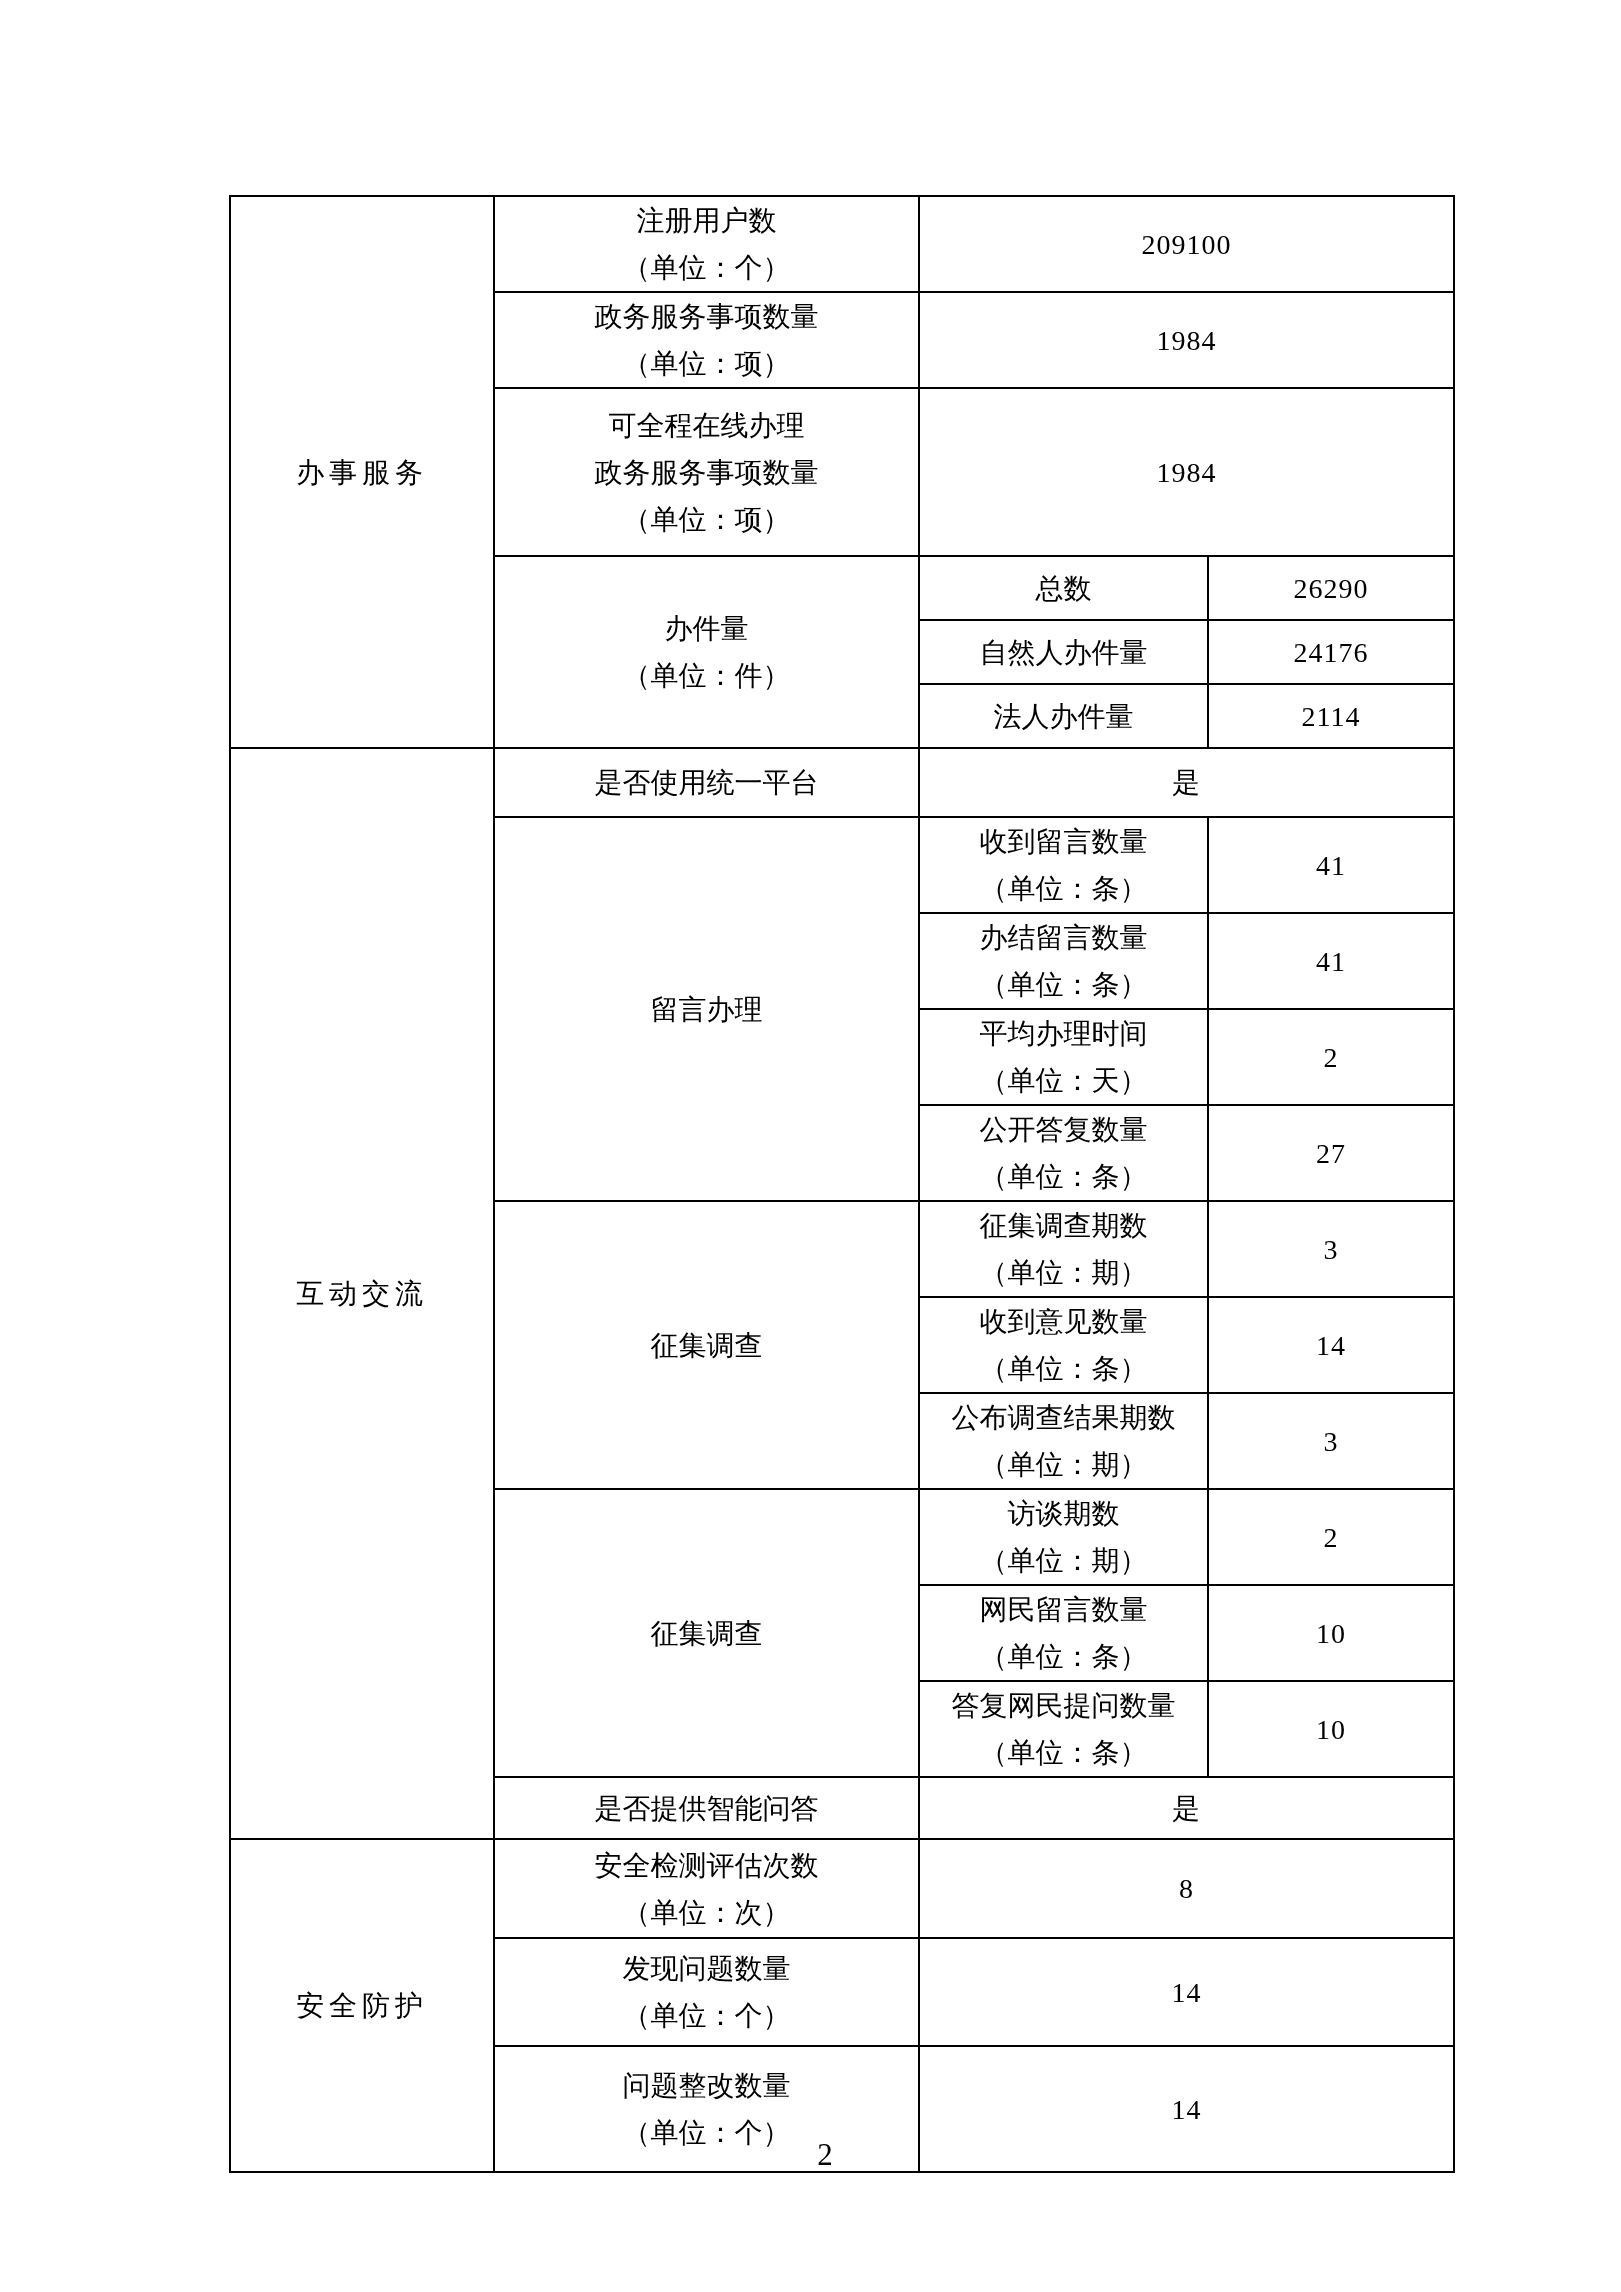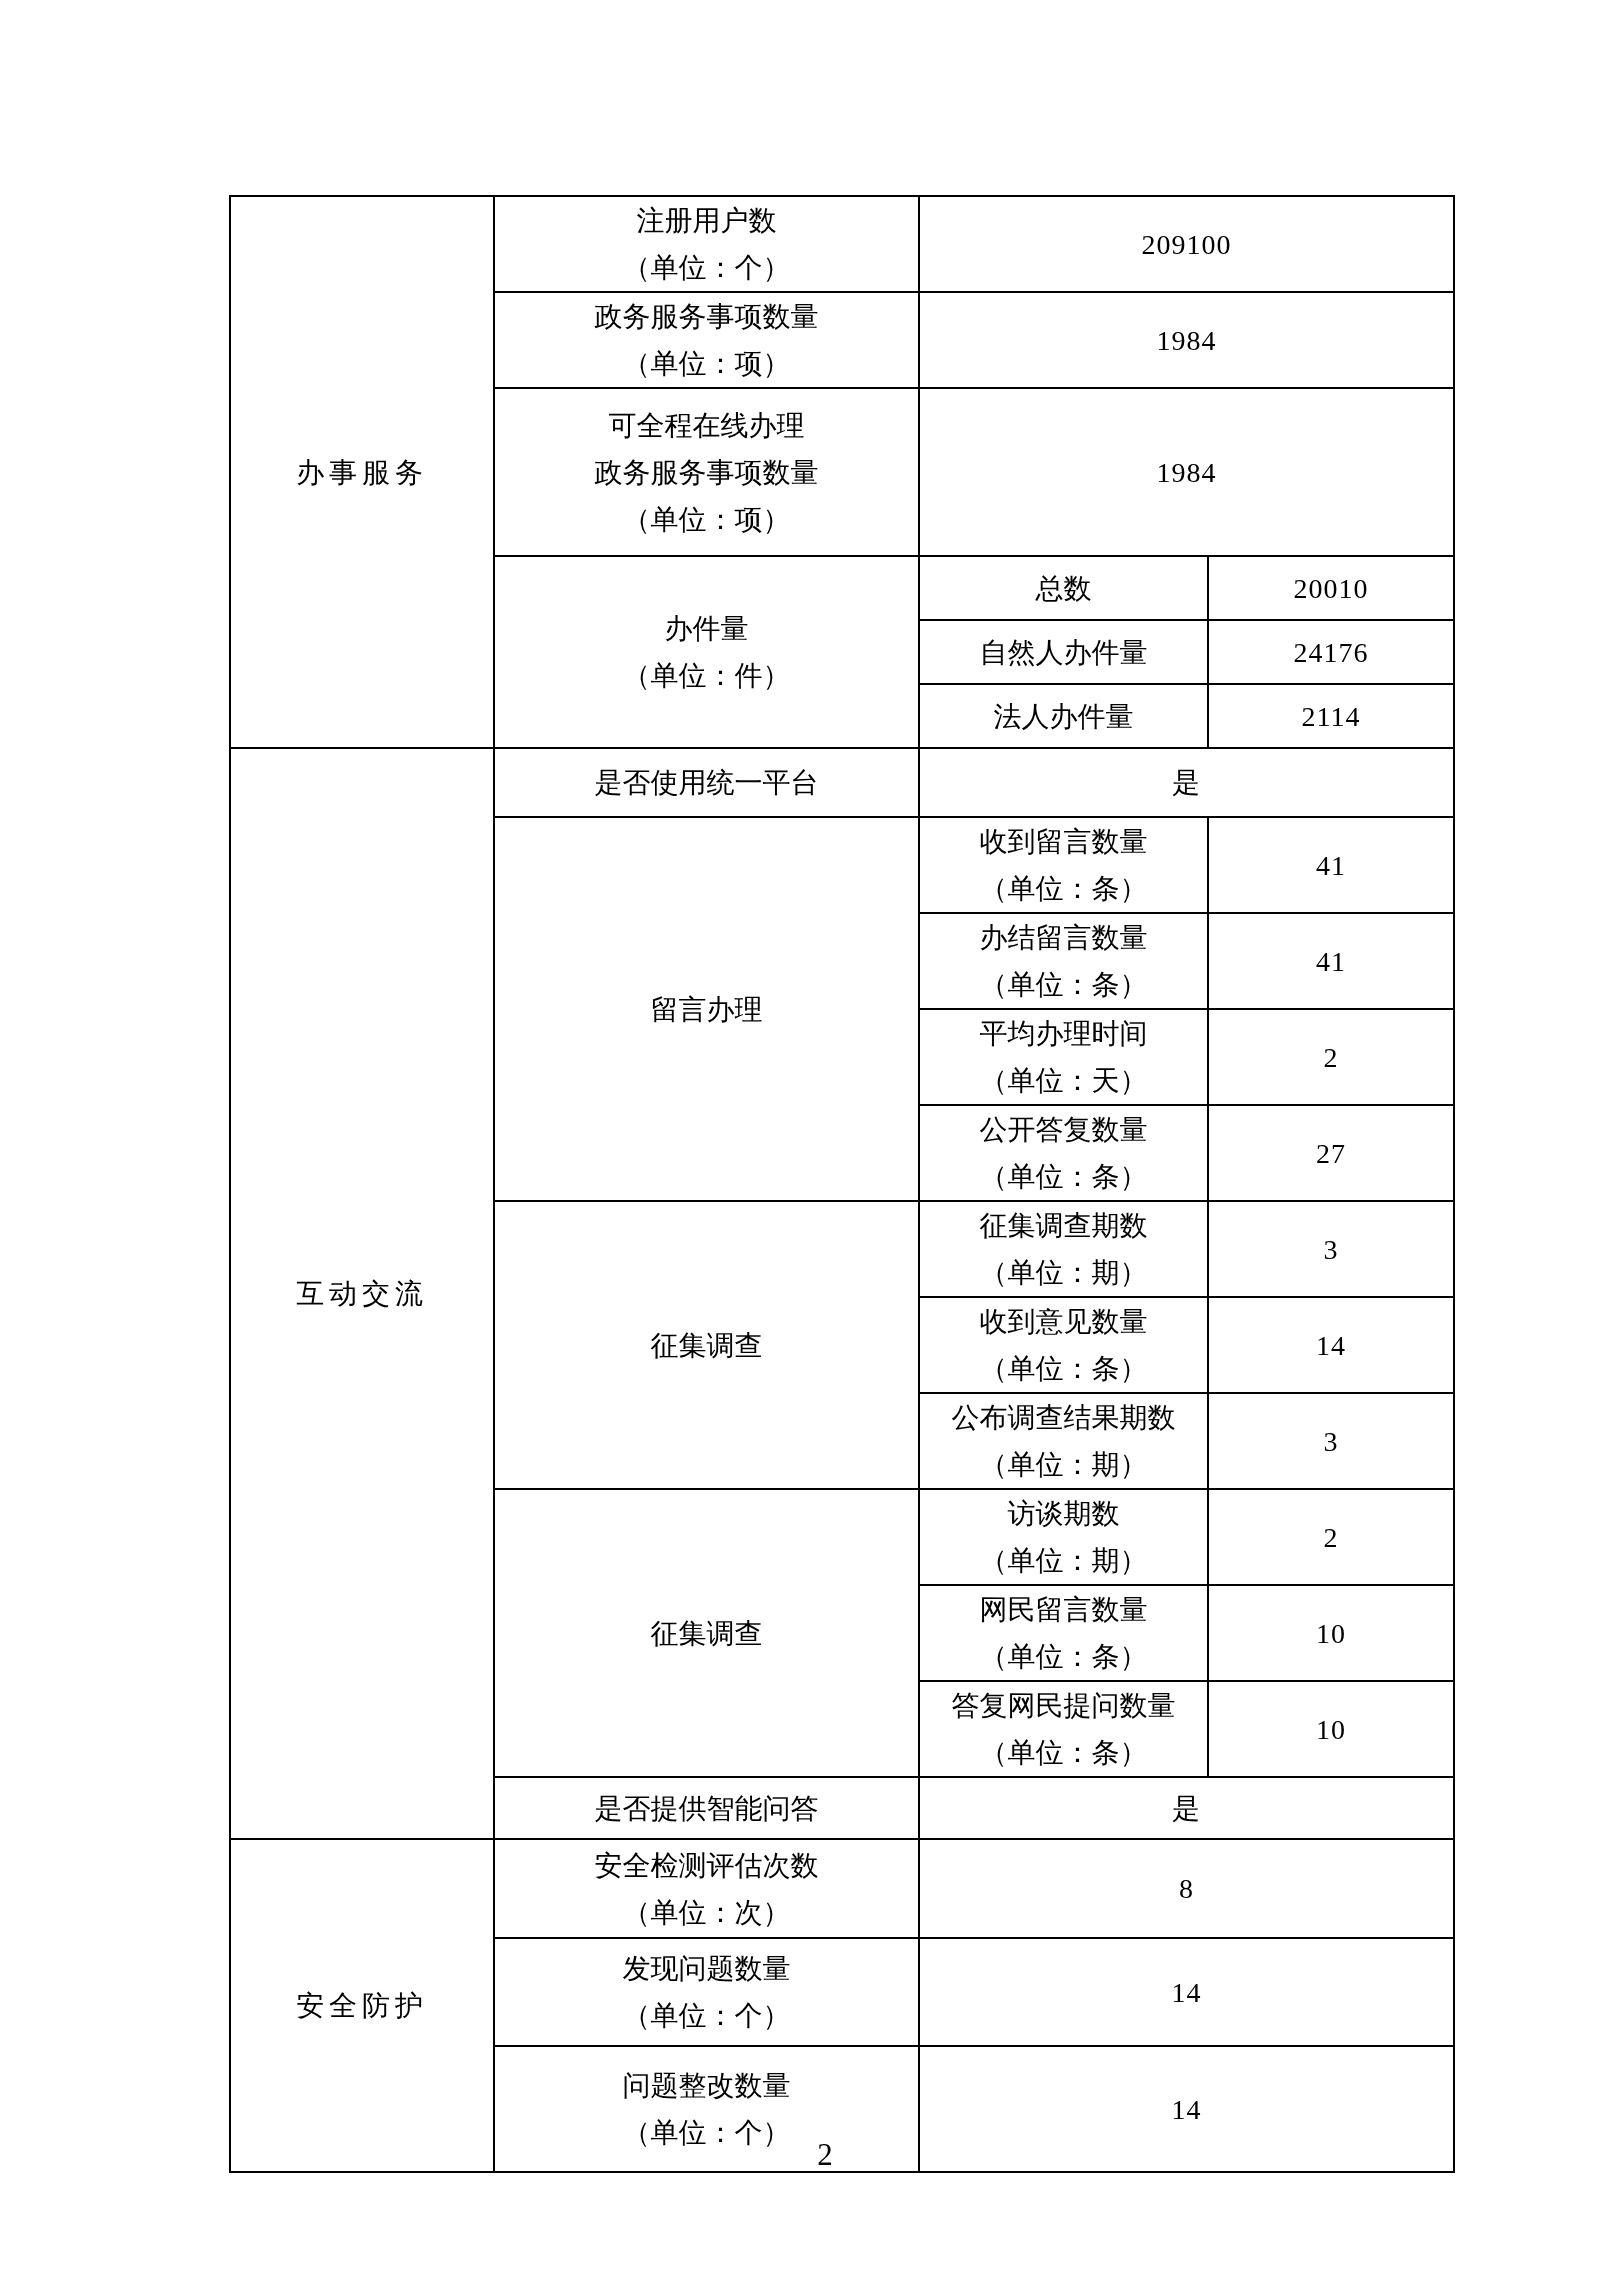--- a/index.html
+++ b/index.html
@@ -96,21 +96,21 @@
         <span class="line">（单位：项）</span>
       </td>
       <td class="val" colspan="2">1984</td>
     </tr>
     <tr style="height:64px">
       <td rowspan="3">
         <span class="line">办件量</span>
         <span class="line">（单位：件）</span>
       </td>
       <td>总数</td>
-      <td class="val">20010</td>
+      <td class="val">26290</td>
     </tr>
     <tr style="height:64px">
       <td>自然人办件量</td>
       <td class="val">24176</td>
     </tr>
     <tr style="height:64px">
       <td>法人办件量</td>
       <td class="val">2114</td>
     </tr>
 

